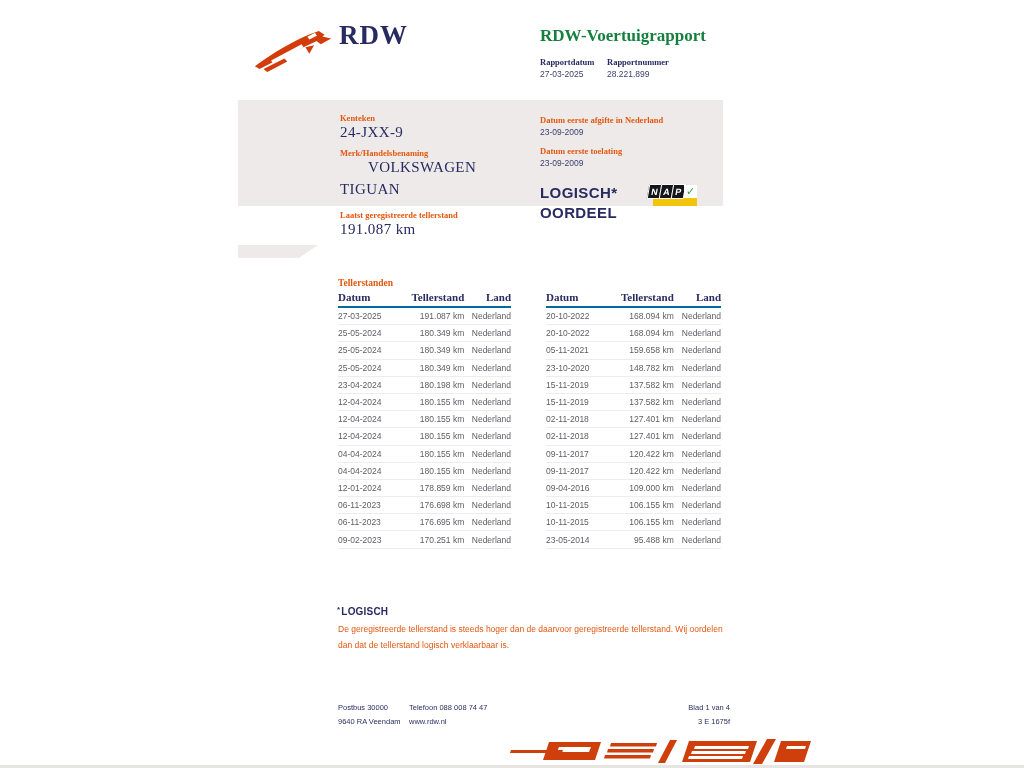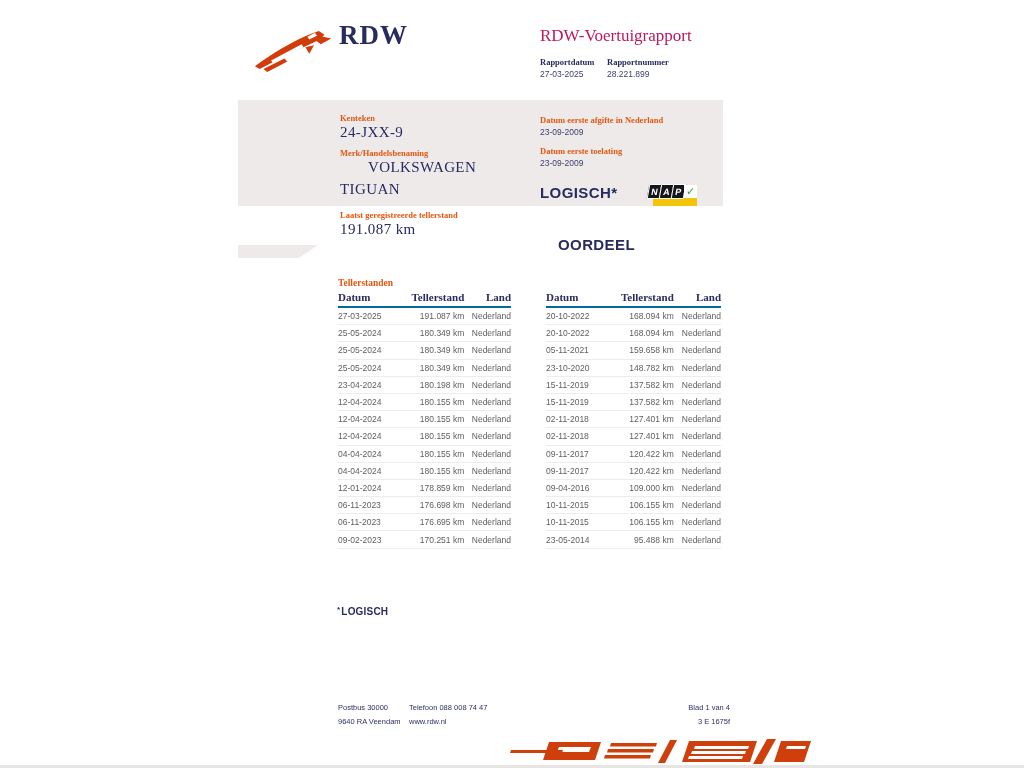--- a/index.html
+++ b/index.html
@@ -14,21 +14,21 @@
   
   .bird-logo { position:absolute; left:252px; top:26px; width:84px; height:48px; }
   .wordmark {
     position:absolute; left:339px; top:20px;
     font-family:"Liberation Serif","DejaVu Serif",serif;
     font-size:27px; font-weight:600; letter-spacing:1px; color:#282b60;
   }
   .report-title {
     position:absolute; left:540px; top:26px;
     font-family:"Liberation Serif","DejaVu Serif",serif;
-    font-size:17px; font-weight:400; color:#be185d;
+    font-size:17px; font-weight:700; color:#15803d;
   }
   .meta-label {
     position:absolute; top:57px;
     font-family:"Liberation Serif","DejaVu Serif",serif;
     font-size:8.5px; font-weight:700; color:#282b60;
   }
   .meta-value { position:absolute; top:69px; font-size:8.5px; color:#3c3f6e; }
   .mx1 { left:540px; } .mx2 { left:607px; }
 
   
@@ -138,21 +138,21 @@
     <div class="fld-big" style="left:102px; top:59px;margin-left:28px;">VOLKSWAGEN</div>
     <div class="fld-big" style="left:102px; top:81px;">TIGUAN</div>
     <div class="fld-label" style="left:102px; top:110px;">Laatst geregistreerde tellerstand</div>
     <div class="fld-big" style="left:102px; top:121px;">191.087 km</div>
 
     <div class="fld-label" style="left:302px; top:15px;">Datum eerste afgifte in Nederland</div>
     <div class="fld-small" style="left:302px; top:27px;">23-09-2009</div>
     <div class="fld-label" style="left:302px; top:46px;">Datum eerste toelating</div>
     <div class="fld-small" style="left:302px; top:58px;">23-09-2009</div>
     <div class="oordeel" style="left:302px; top:84px;">LOGISCH*</div>
-    <div class="oordeel" style="left:320px; top:104px;margin-top:32px;">OORDEEL</div>
+    <div class="oordeel" style="left:302px; top:104px;">OORDEEL</div>
 
     <div class="nap">
       <div class="nap-yellow"></div>
       <div class="nap-box nb1">N</div>
       <div class="nap-box nb2">A</div>
       <div class="nap-box nb3">P</div>
       <div class="nap-check">✓</div>
     </div>
   </section>
 
@@ -318,20 +318,21 @@
           <td>23-05-2014</td>
           <td>95.488 km</td>
           <td>Nederland</td>
         </tr>
       </tbody>
   </table>
 
   <div class="footnote-heading">
     <span class="star">*</span><span>LOGISCH</span>
   </div>
+  <div class="footnote-body">De geregistreerde tellerstand is steeds hoger dan de daarvoor geregistreerde tellerstand. Wij oordelen dan dat de tellerstand logisch verklaarbaar is.</div>
 
   <div class="footer-col fc1">
     <div>Postbus 30000</div>
     <div>9640 RA Veendam</div>
   </div>
   <div class="footer-col fc2">
     <div>Telefoon 088 008 74 47</div>
     <div>www.rdw.nl</div>
   </div>
   <div class="footer-col fc3">

